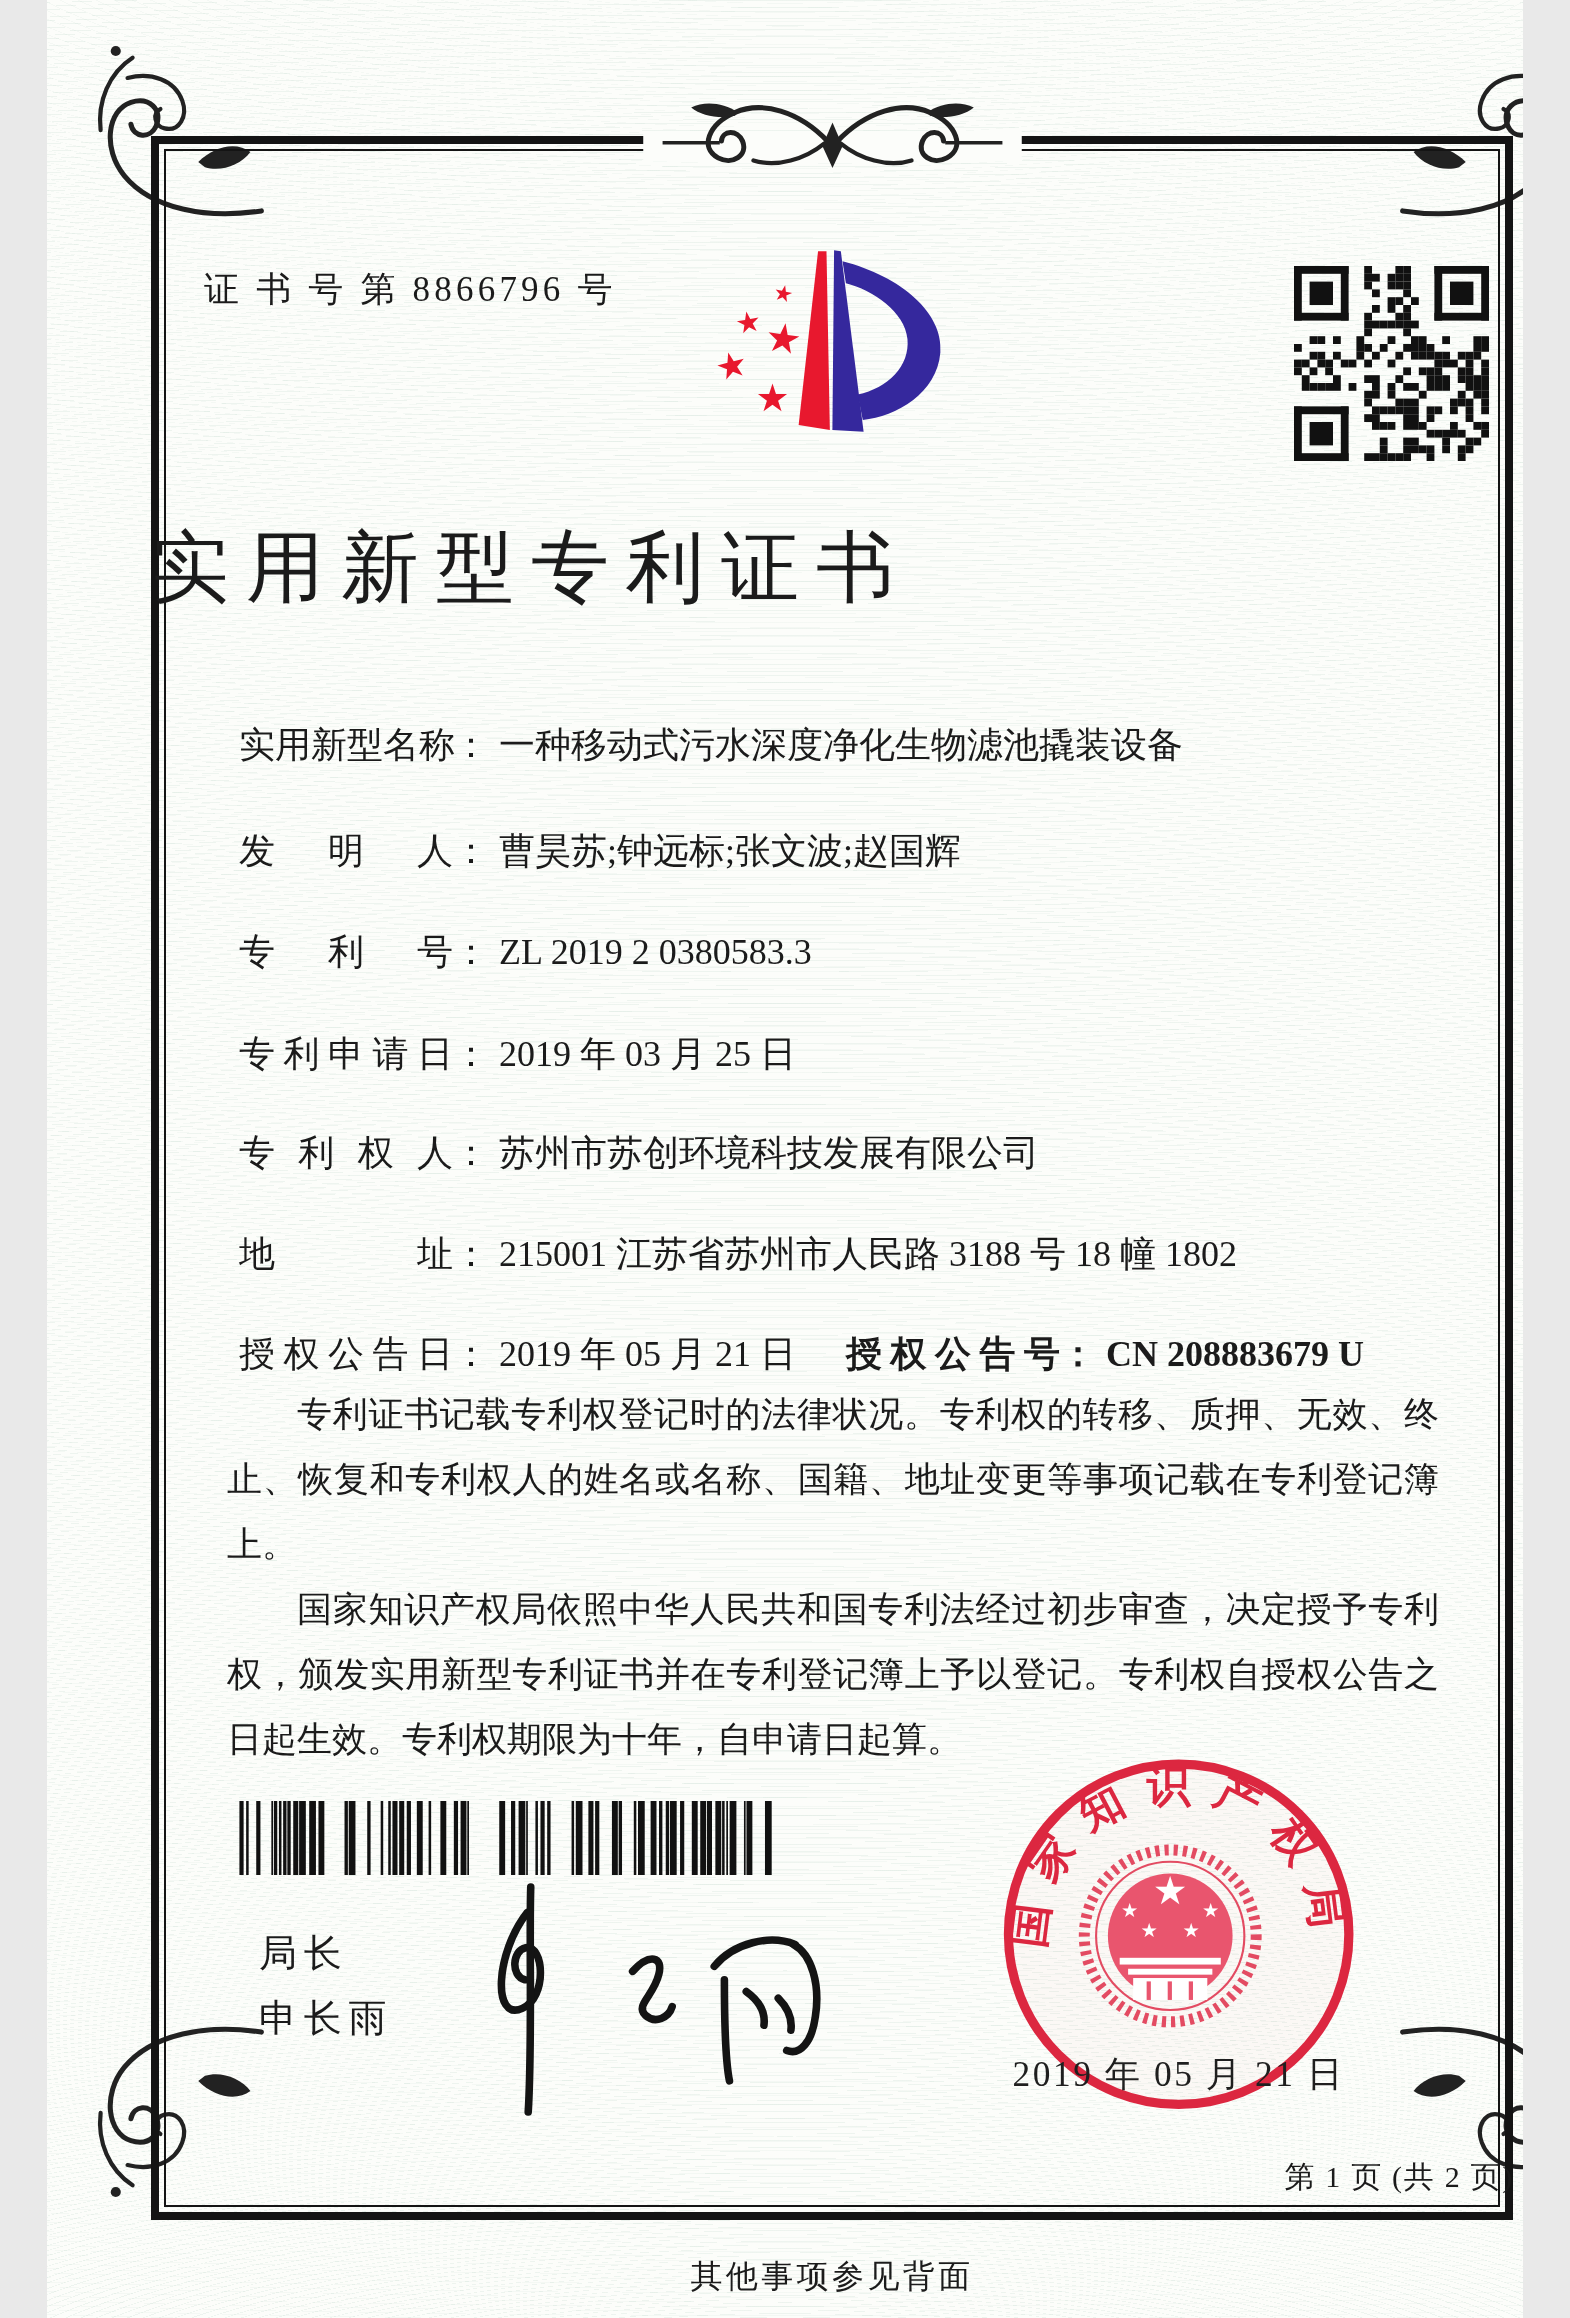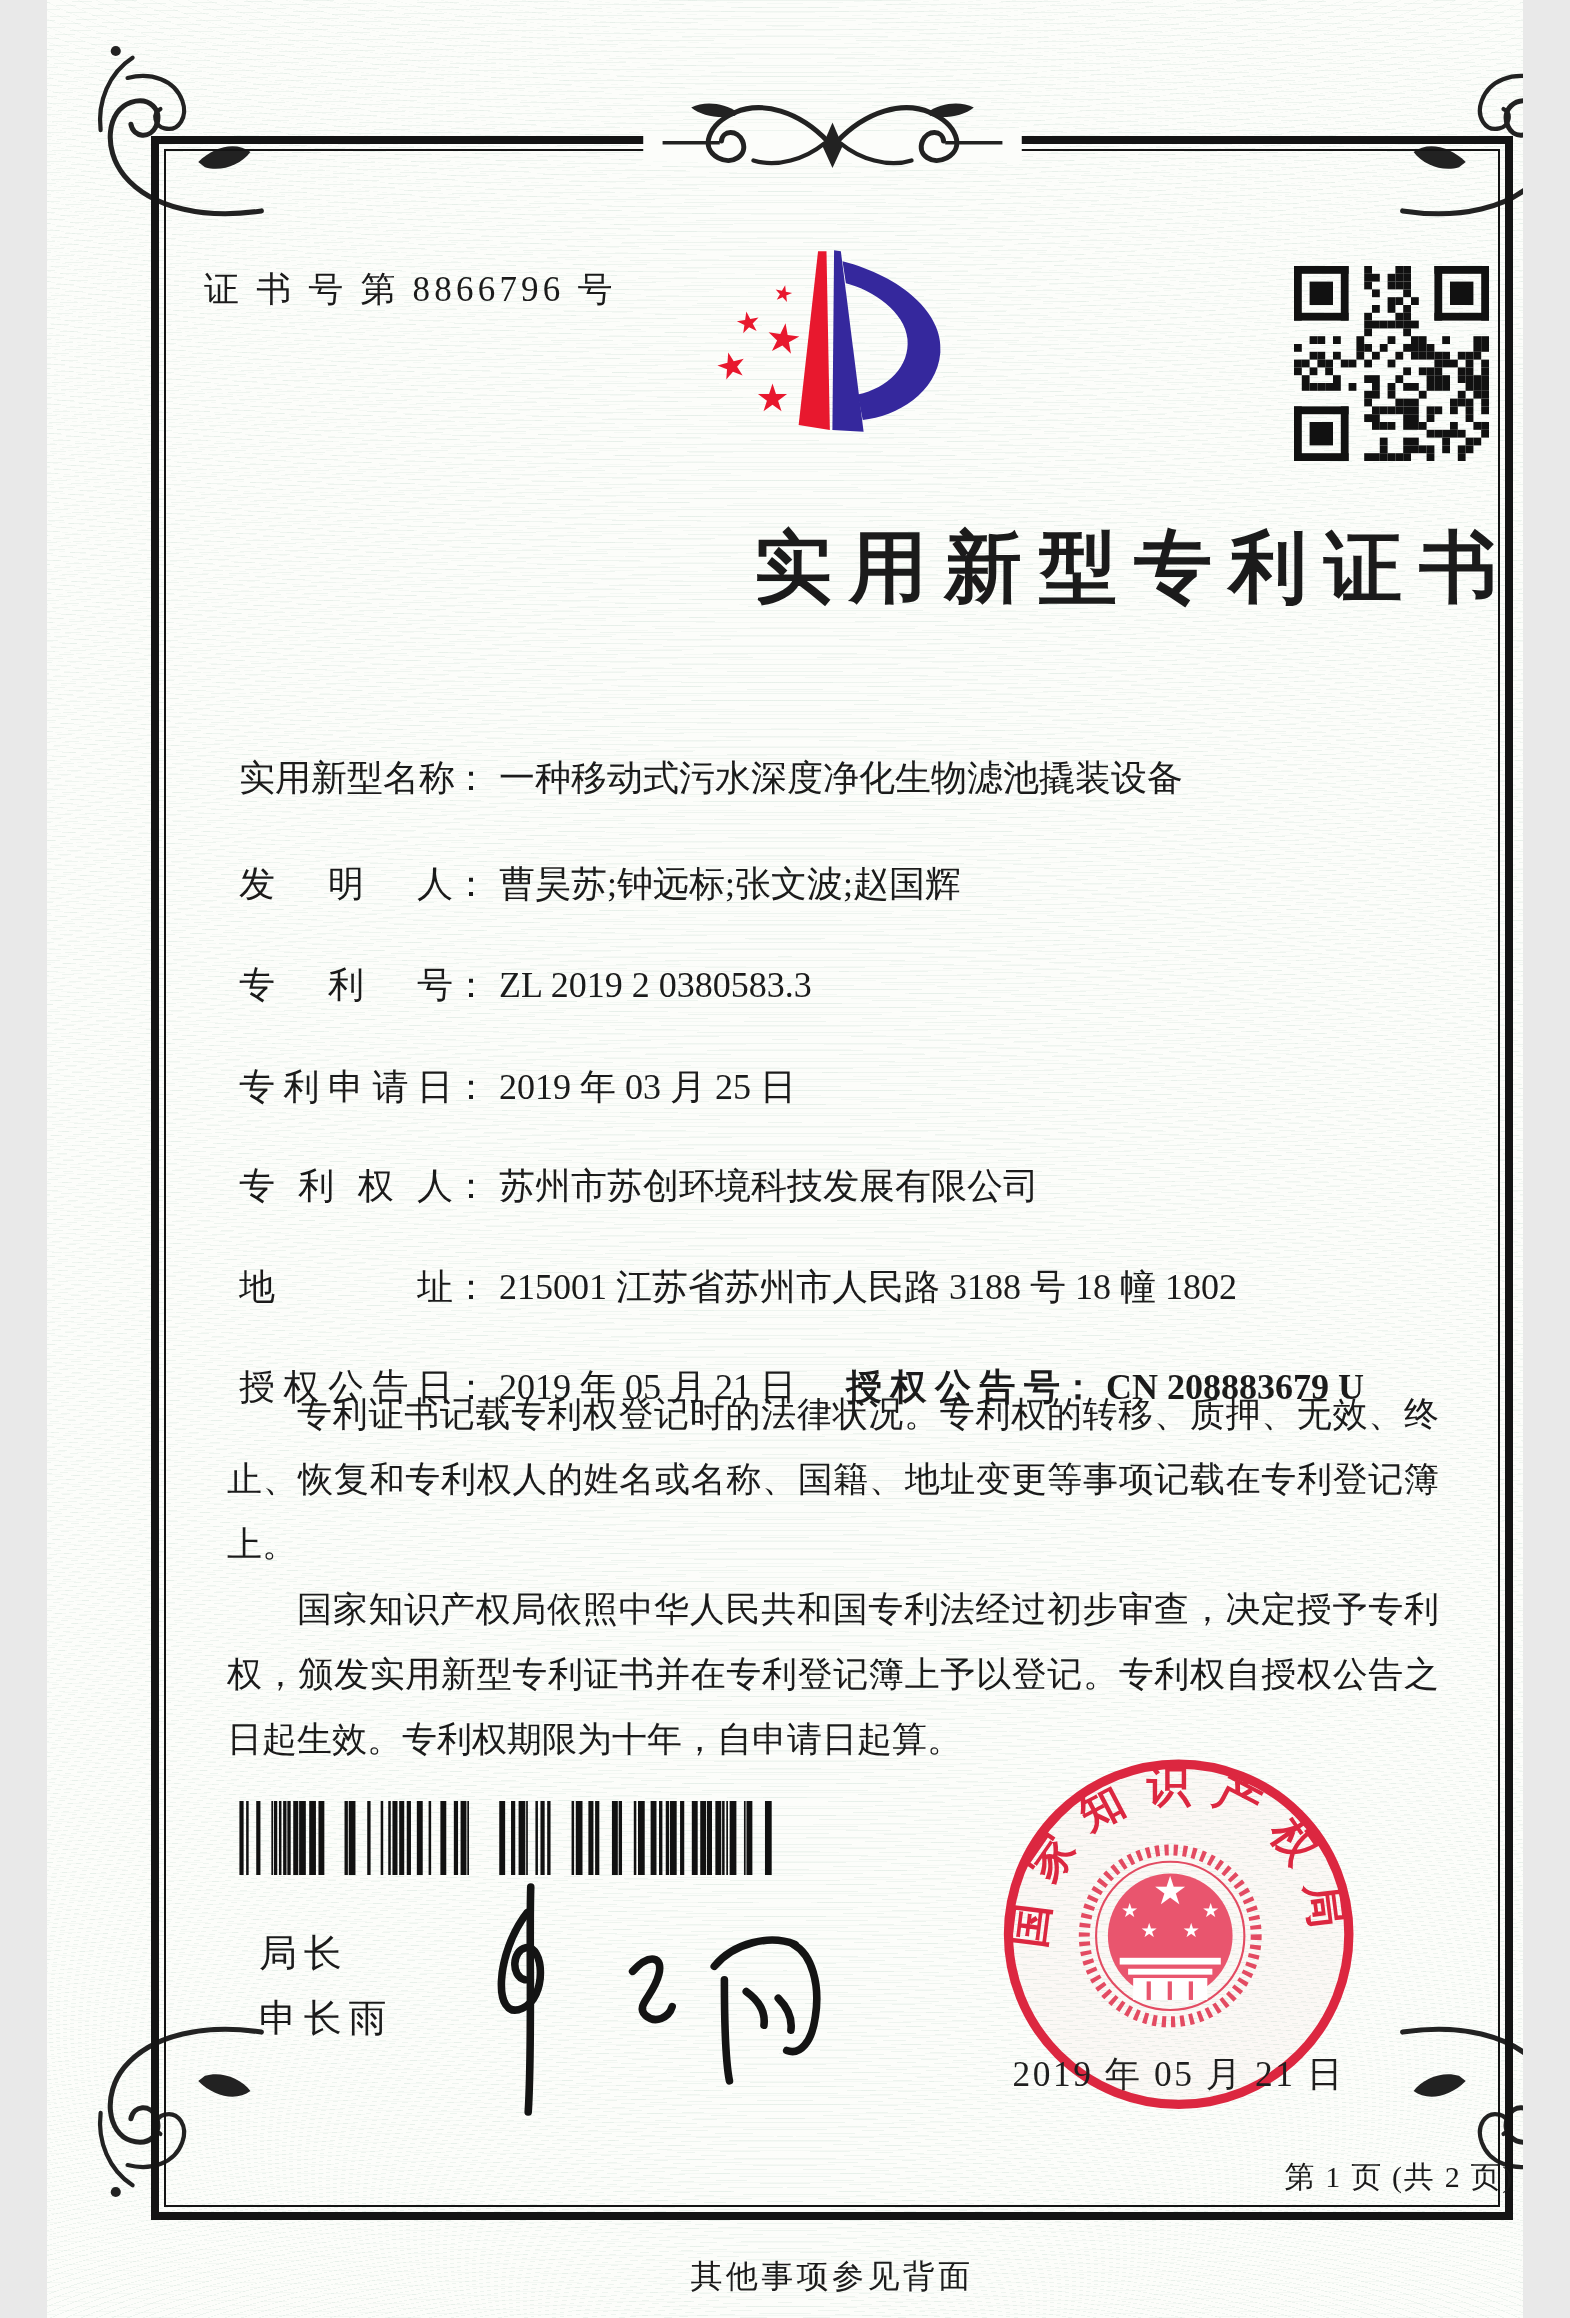--- a/index.html
+++ b/index.html
@@ -18,27 +18,27 @@
     position:absolute; left:104px; top:136px; width:1346px; height:2068px;
     border:8.4px solid #141414;
   }
   .frame::after{
     content:""; position:absolute; inset:5px; border:2.5px solid #141414;
   }
   .cert-no{position:absolute; left:157px; top:266px; font-size:35px; letter-spacing:4.2px; white-space:nowrap;}
   .logo-svg{position:absolute; left:642px; top:236px;}
   .qr{position:absolute; left:1247px; top:266px;}
   .title{
-    position:absolute; left:104px; top:516px; width:1363px; text-align:right;
-    font-size:78px; font-weight:700; letter-spacing:17px; white-space:nowrap;
+    position:absolute; left:104px; top:516px; width:1363px; text-align:left;
+    font-size:78px; font-weight:400; letter-spacing:17px; white-space:nowrap;
   }
   .frow{position:absolute; left:192px; font-size:36px; white-space:nowrap;}
   .flabel{
     display:inline-block; width:214px; vertical-align:bottom;
-    text-align:justify; text-align-last:justify;margin-top:33px; -moz-text-align-last:justify;
+    text-align:justify; text-align-last:justify; -moz-text-align-last:justify;
   }
   .fcolon{display:inline-block;}
   .fvalue{margin-left:10px;}
   .grant2{position:absolute; left:607px; top:0;font-weight:bold;}
   .paras{
     position:absolute; left:180px; top:1382px; width:1212px;
     font-size:35px; line-height:65px; text-align:justify;
   }
   .para{text-indent:2em; margin:0;}
   .barcode{position:absolute; left:192px; top:1801px;}

